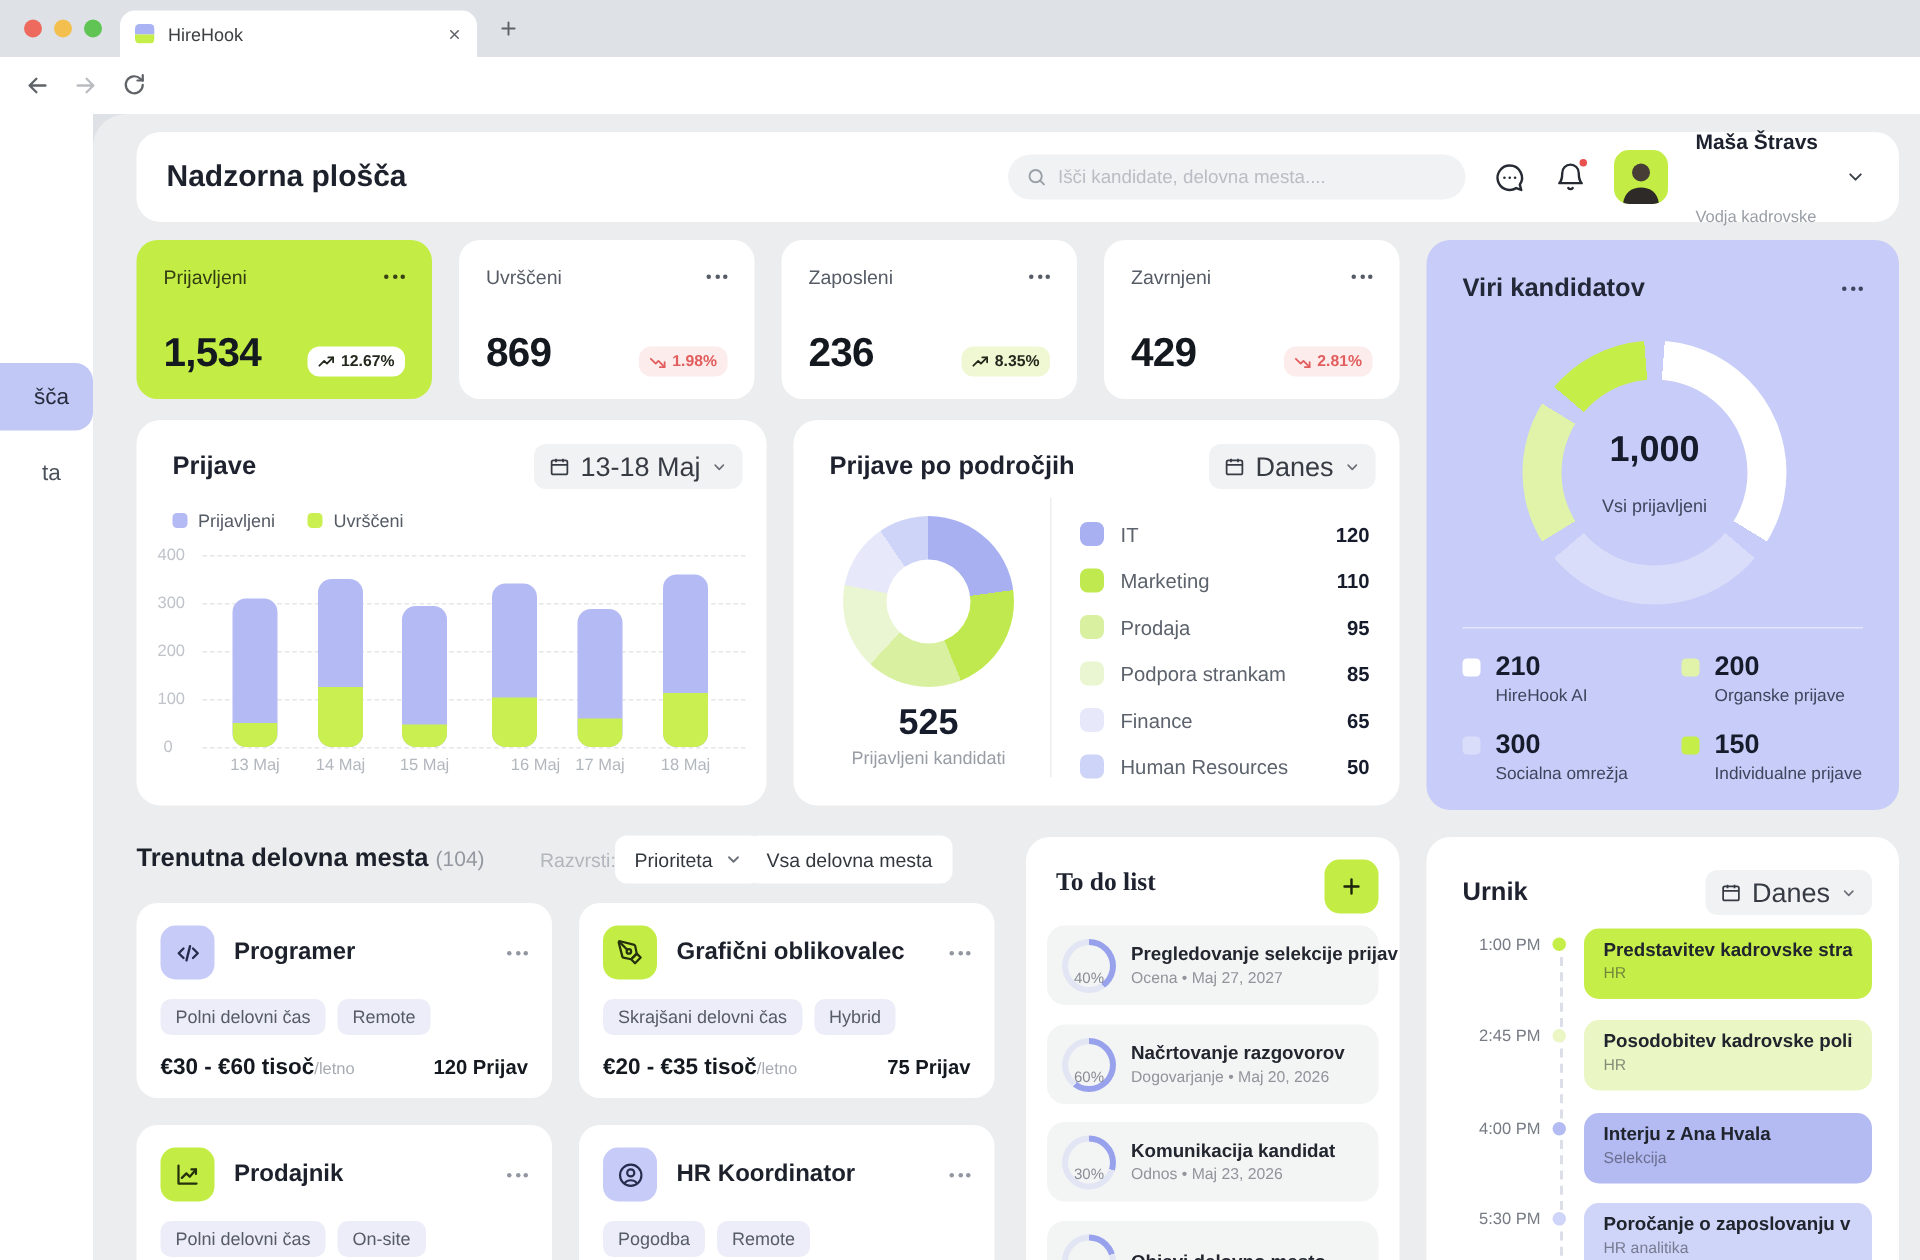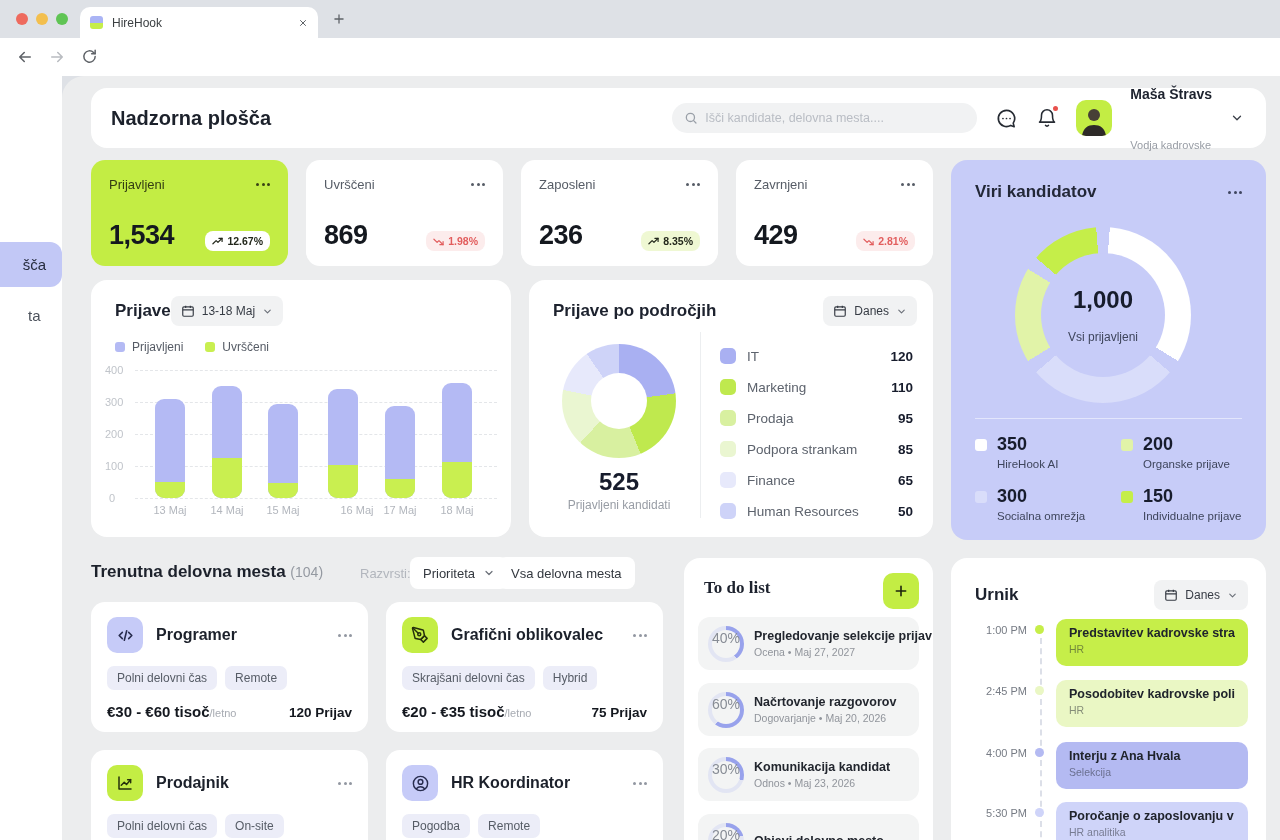--- a/index.html
+++ b/index.html
@@ -74,21 +74,21 @@
   .vval{font-size:24px; font-weight:800; color:#171c2c;}
   .vlab{font-size:12px; color:#3e455c;}
   .vdivider{position:absolute; left:24px; right:24px; top:258px; height:1px; background:rgba(255,255,255,.5);}
   .vcell{position:absolute; width:130px;}
   .vswatch{width:12px; height:12px; border-radius:3px; margin-right:10px;}
   .vnum{font-size:18px; font-weight:800; color:#171c2c;}
   .vname{font-size:11.5px; color:#3e455c; margin:3px 0 0 22px;}
 
   
   .prijave{left:91px; top:280px; width:420px; height:257px;}
-  .datepill{background:#f1f2f3; border-radius:8px; height:30px; display:flex; align-items:center; gap:7px; padding:0 10px; font-size:12px; color:#363b44;}
+  .datepill{background:#f1f2f3; border-radius:8px; height:30px; display:flex; align-items:center; gap:7px; padding:0 10px; font-size:18px; color:#363b44;}
   .legend{display:flex; gap:22px; font-size:12px; color:#555b65;}
   .ldot{width:10px; height:10px; border-radius:3px; margin-right:7px;}
   .gline{position:absolute; left:44px; right:14px; border-top:1px dashed #e4e6e9;}
   .ylab{position:absolute; left:0; width:34px; text-align:left; font-size:11px; color:#c0c4ca;}
   .plot{position:absolute; left:44px; top:90px; width:362px; height:128px;}
   .bar-group{position:absolute; bottom:0; width:30px;}
   .bar-total{position:absolute; bottom:0; left:0; width:30px; border-radius:9px; background:#b4baf4; overflow:hidden;}
   .bar-sub{position:absolute; bottom:0; left:0; right:0; background:#c9ef50;}
   .xlab{position:absolute; top:224px; width:60px; text-align:center; font-size:11px; color:#b2b6bd;}
 
@@ -121,21 +121,21 @@
   .salary{font-size:15px; font-weight:700; color:#14181f;}
   .salsuf{font-size:11px; color:#a7abb2;}
   .apps{margin-left:auto; font-size:13.5px; font-weight:700; color:#14181f;}
 
   
   .todo{left:684px; top:558px; width:249px; height:330px; padding:20px 14px 0 14px;}
   .todo .ctitle{margin-left:6px;font-family:Liberation Serif, serif;}
   .plusbtn{position:absolute; right:14px; top:15px; width:36px; height:36px; border-radius:10px; background:#c3ed44; display:flex; align-items:center; justify-content:center; color:#1d230d;}
   .titem{position:absolute; left:14px; width:221px; height:53px; border-radius:12px; background:#f3f4f4; display:flex; align-items:center; padding:0 10px; gap:10px;}
   .tring{position:relative; width:36px; height:36px; border-radius:50%; flex:none;}
-  .tring-hole{position:absolute; inset:4px; border-radius:50%; background:#f3f4f4; display:flex; align-items:flex-start; justify-content:center; font-size:14px; color:#878c95;}
+  .tring-hole{position:absolute; inset:4px; border-radius:50%; background:#f3f4f4; display:flex; align-items:flex-end; justify-content:center; font-size:10px; color:#878c95;}
   .ttitle{font-size:12.5px; font-weight:700; color:#22262e; white-space:nowrap;}
   .tmeta{font-size:10.5px; color:#90949b; margin-top:3px;}
 
   
   .urnik{left:951px; top:558px; width:315px; height:330px; padding:22px 18px 0 24px;}
   .sline{position:absolute; left:89px; top:80px; bottom:0; border-left:2px dashed #dcdfe8;}
   .stime{position:absolute; left:0; width:76px; text-align:right; font-size:11px; color:#767b84;}
   .sdot{position:absolute; left:84px; width:9px; height:9px; border-radius:50%;}
   .sevent{position:absolute; left:105px; width:192px; height:47px; border-radius:10px; padding:7px 13px;}
   .setitle{font-size:12.5px; font-weight:700; color:#20242c; white-space:nowrap; overflow:hidden;}
@@ -352,21 +352,21 @@
       <div class="vcenter">
         <div class="vval">1,000</div>
         <div class="vlab">Vsi prijavljeni</div>
       </div>
     </div>
     <div class="vdivider"></div>
 
     <div class="vcell" style="left:24px;top:274px">
       <div class="flex">
           <span class="vswatch" style="background: rgb(255, 255, 255);"></span>
-          <span class="vnum">350</span>
+          <span class="vnum">210</span>
         </div>
       <div class="vname">HireHook AI</div>
     </div>
     <div class="vcell" style="left:170px;top:274px">
       <div class="flex">
           <span class="vswatch" style="background: rgb(225, 243, 168);"></span>
           <span class="vnum">200</span>
         </div>
       <div class="vname">Organske prijave</div>
     </div>
@@ -380,21 +380,21 @@
     <div class="vcell" style="left:170px;top:326px">
       <div class="flex">
           <span class="vswatch" style="background: rgb(197, 238, 73);"></span>
           <span class="vnum">150</span>
         </div>
       <div class="vname">Individualne prijave</div>
     </div>
   </div>
 
   <div class="abs card prijave">
-    <div class="flex" style="justify-content:flex-start;padding:16px 16px 0 24px">
+    <div class="flex" style="justify-content:space-between;padding:16px 16px 0 24px">
       <span class="ctitle">Prijave</span>
       <span class="datepill">
         <svg width="14" height="14" viewBox="0 0 24 24" fill="none" stroke="currentColor" stroke-width="2">
             <rect x="3" y="5" width="18" height="16" rx="2"></rect>
             <path d="M8 3v4M16 3v4M3 10h18"></path>
           </svg>
         <span>13-18 Maj</span>
         <svg width="11" height="11" viewBox="0 0 24 24" fill="none" stroke="#6a6f78" stroke-width="2.4" stroke-linecap="round" stroke-linejoin="round">
             <path d="m6 9 6 6 6-6"></path>
           </svg>

